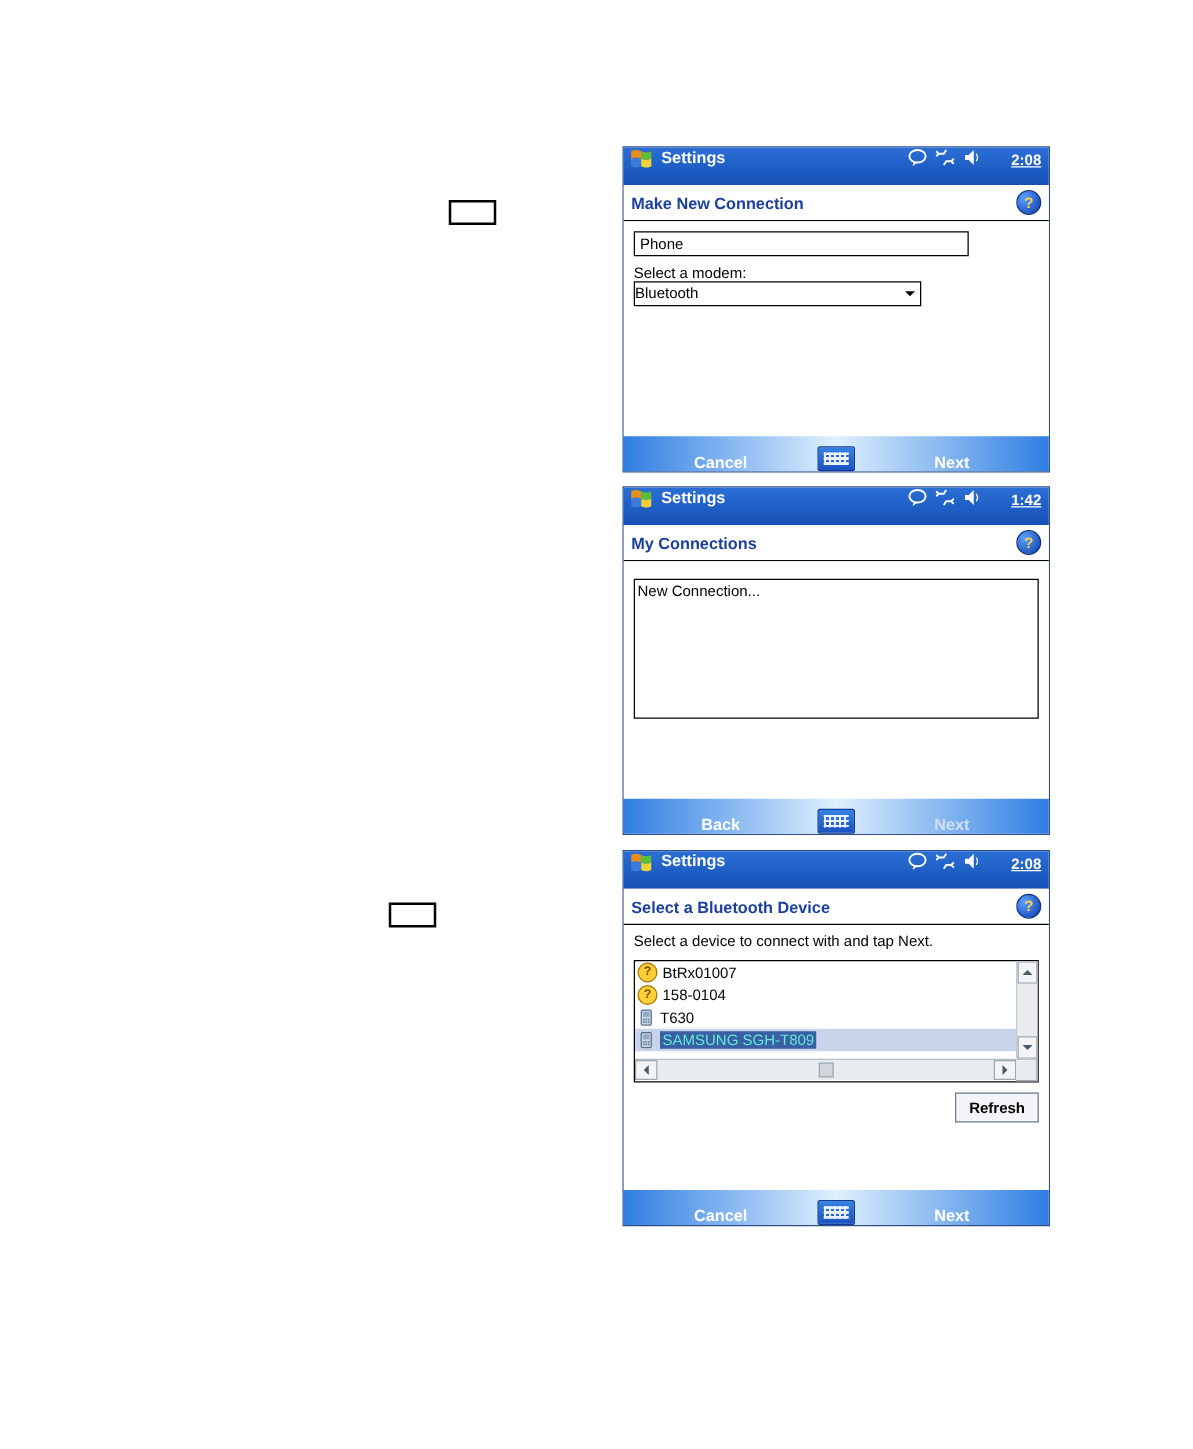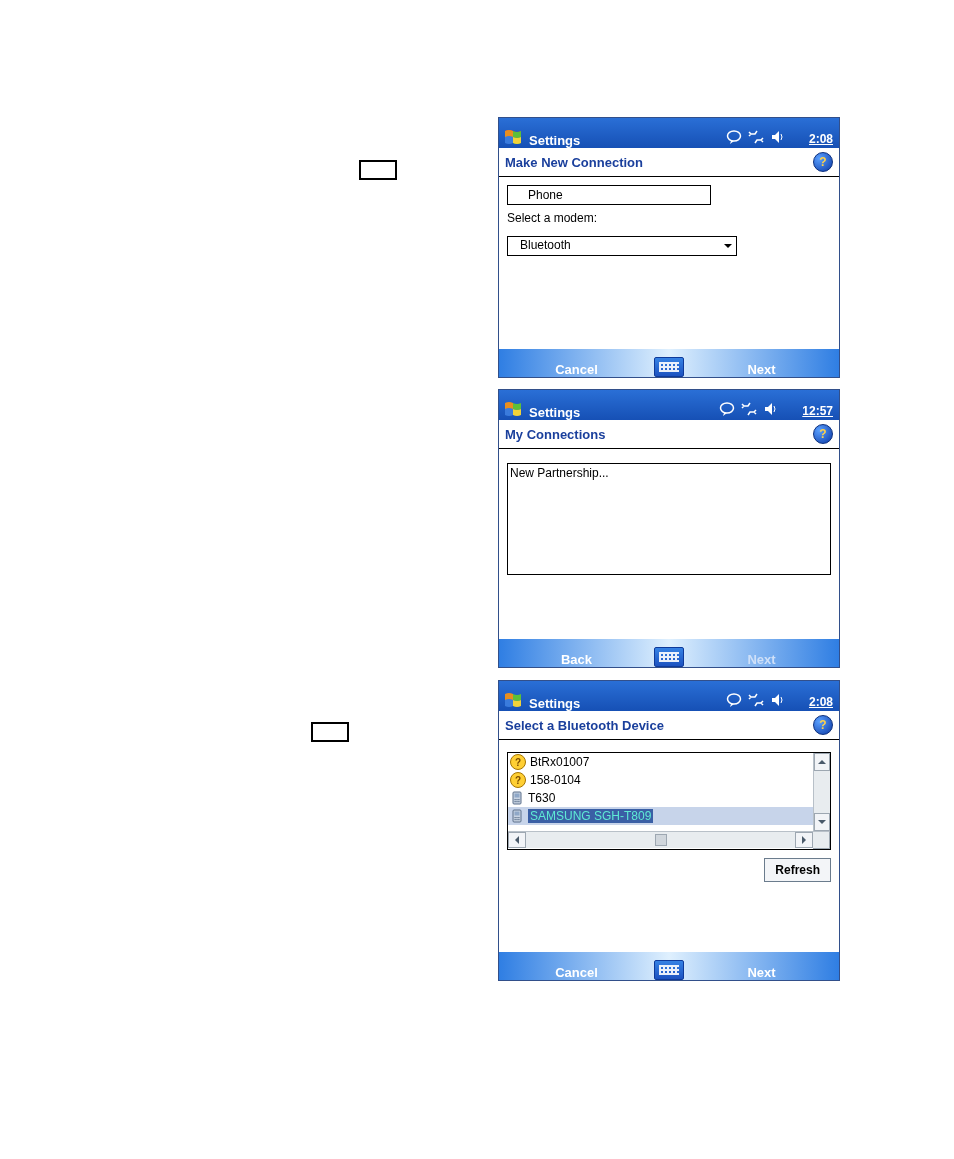--- a/index.html
+++ b/index.html
@@ -23,21 +23,21 @@
     width: 342px;
     border: 1px solid #324f8a;
     box-sizing: border-box;
     background: #fff;
   }
   
   .titlebar {
     height: 30px;
     background: linear-gradient(to bottom, #2a6fd6 0%, #1650b5 100%);
     display: flex;
-    align-items: flex-end;
+    align-items: flex-start;
     padding: 0 6px 0 4px;
     color: #fff;
     font-weight: bold;
     font-size: 13px;
   }
   .start-flag {
     width: 20px;
     height: 20px;
     margin-right: 6px;
     display: inline-block;
@@ -72,34 +72,34 @@
     background: #fff;
     padding: 6px 8px 8px 8px;
     font-size: 12px;
     color: #000;
     box-sizing: border-box;
   }
   .lbl { font-size: 12px; margin-top: 2px; }
   .textbox {
     border: 1px solid #000;
     height: 20px;
-    padding: 1px 20px;
+    padding: 1px 4px;
     font-size: 12px;
     box-sizing: border-box;
-    width: 204px;
+    width: 268px;
     margin-top: 2px;
   }
   .combo {
     position: relative;
     border: 1px solid #000;
     height: 20px;
     width: 230px;
-    margin-top: 11px;
-    box-sizing: border-box;
-    padding: 1px 18px 1px 12px;
+    margin-top: 0;
+    box-sizing: border-box;
+    padding: 1px 18px 1px 0;
     font-size: 12px;
   }
   .combo-arrow {
     position: absolute; right: 0; top: 0; bottom: 0; width: 16px;
     display: flex; align-items: center; justify-content: center;
   }
   .combo-arrow svg { width: 8px; height: 8px; }
   
   .listbox {
     border: 1px solid #000;
@@ -278,30 +278,30 @@
             <ellipse cx="8" cy="7" rx="6.5" ry="5" fill="none" stroke="#fff" stroke-width="1.5"></ellipse>
             <path d="M5 12 L4 15 L8 12" fill="#fff"></path>
           </svg></span>
       <span><svg viewBox="0 0 16 16">
             <path d="M3 5 h4 l2 -3 M13 11 h-4 l-2 3 M3 5 l-2 2 M3 5 l-2 -2 M13 11 l2 2 M13 11 l2 -2" stroke="#fff" stroke-width="1.5" fill="none"></path>
           </svg></span>
       <span><svg viewBox="0 0 16 16">
             <path d="M2 6 h3 l4 -4 v12 l-4 -4 h-3 z" fill="#fff"></path>
             <path d="M11 5 q2 3 0 6" stroke="#fff" fill="none"></path>
           </svg></span>
-      <span class="clock">12:57</span>
+      <span class="clock">1:42</span>
     </span>
   </div>
   <div class="subtitle">
     <span>My Connections</span>
     <span class="help-ball">?</span>
   </div>
   <div class="content" style="height:190px;">
     <div class="listbox" style="margin-top:8px; height:112px;">
-      <div>New Partnership...</div>
+      <div>New Connection...</div>
     </div>
   </div>
   <div class="softbar">
     <div class="soft-left">Back</div>
     <div class="kbd-icon">
         <div class="kbd-icon-inner"></div>
       </div>
     <div class="soft-right disabled">Next</div>
   </div>
 </div>
@@ -331,20 +331,21 @@
             <path d="M11 5 q2 3 0 6" stroke="#fff" fill="none"></path>
           </svg></span>
       <span class="clock">2:08</span>
     </span>
   </div>
   <div class="subtitle">
     <span>Select a Bluetooth Device</span>
     <span class="help-ball">?</span>
   </div>
   <div class="content" style="height:212px;">
+    <div style="line-height:1.3;">Select a device to connect with and tap Next.</div>
 
     <div class="devlist-wrap" style="margin-top:6px;">
       <div class="devlist">
         <div class="devlist-items">
           <div class="devitem">
             <span class="qicon">?</span>
             <span>BtRx01007</span>
           </div>
           <div class="devitem">
             <span class="qicon">?</span>

